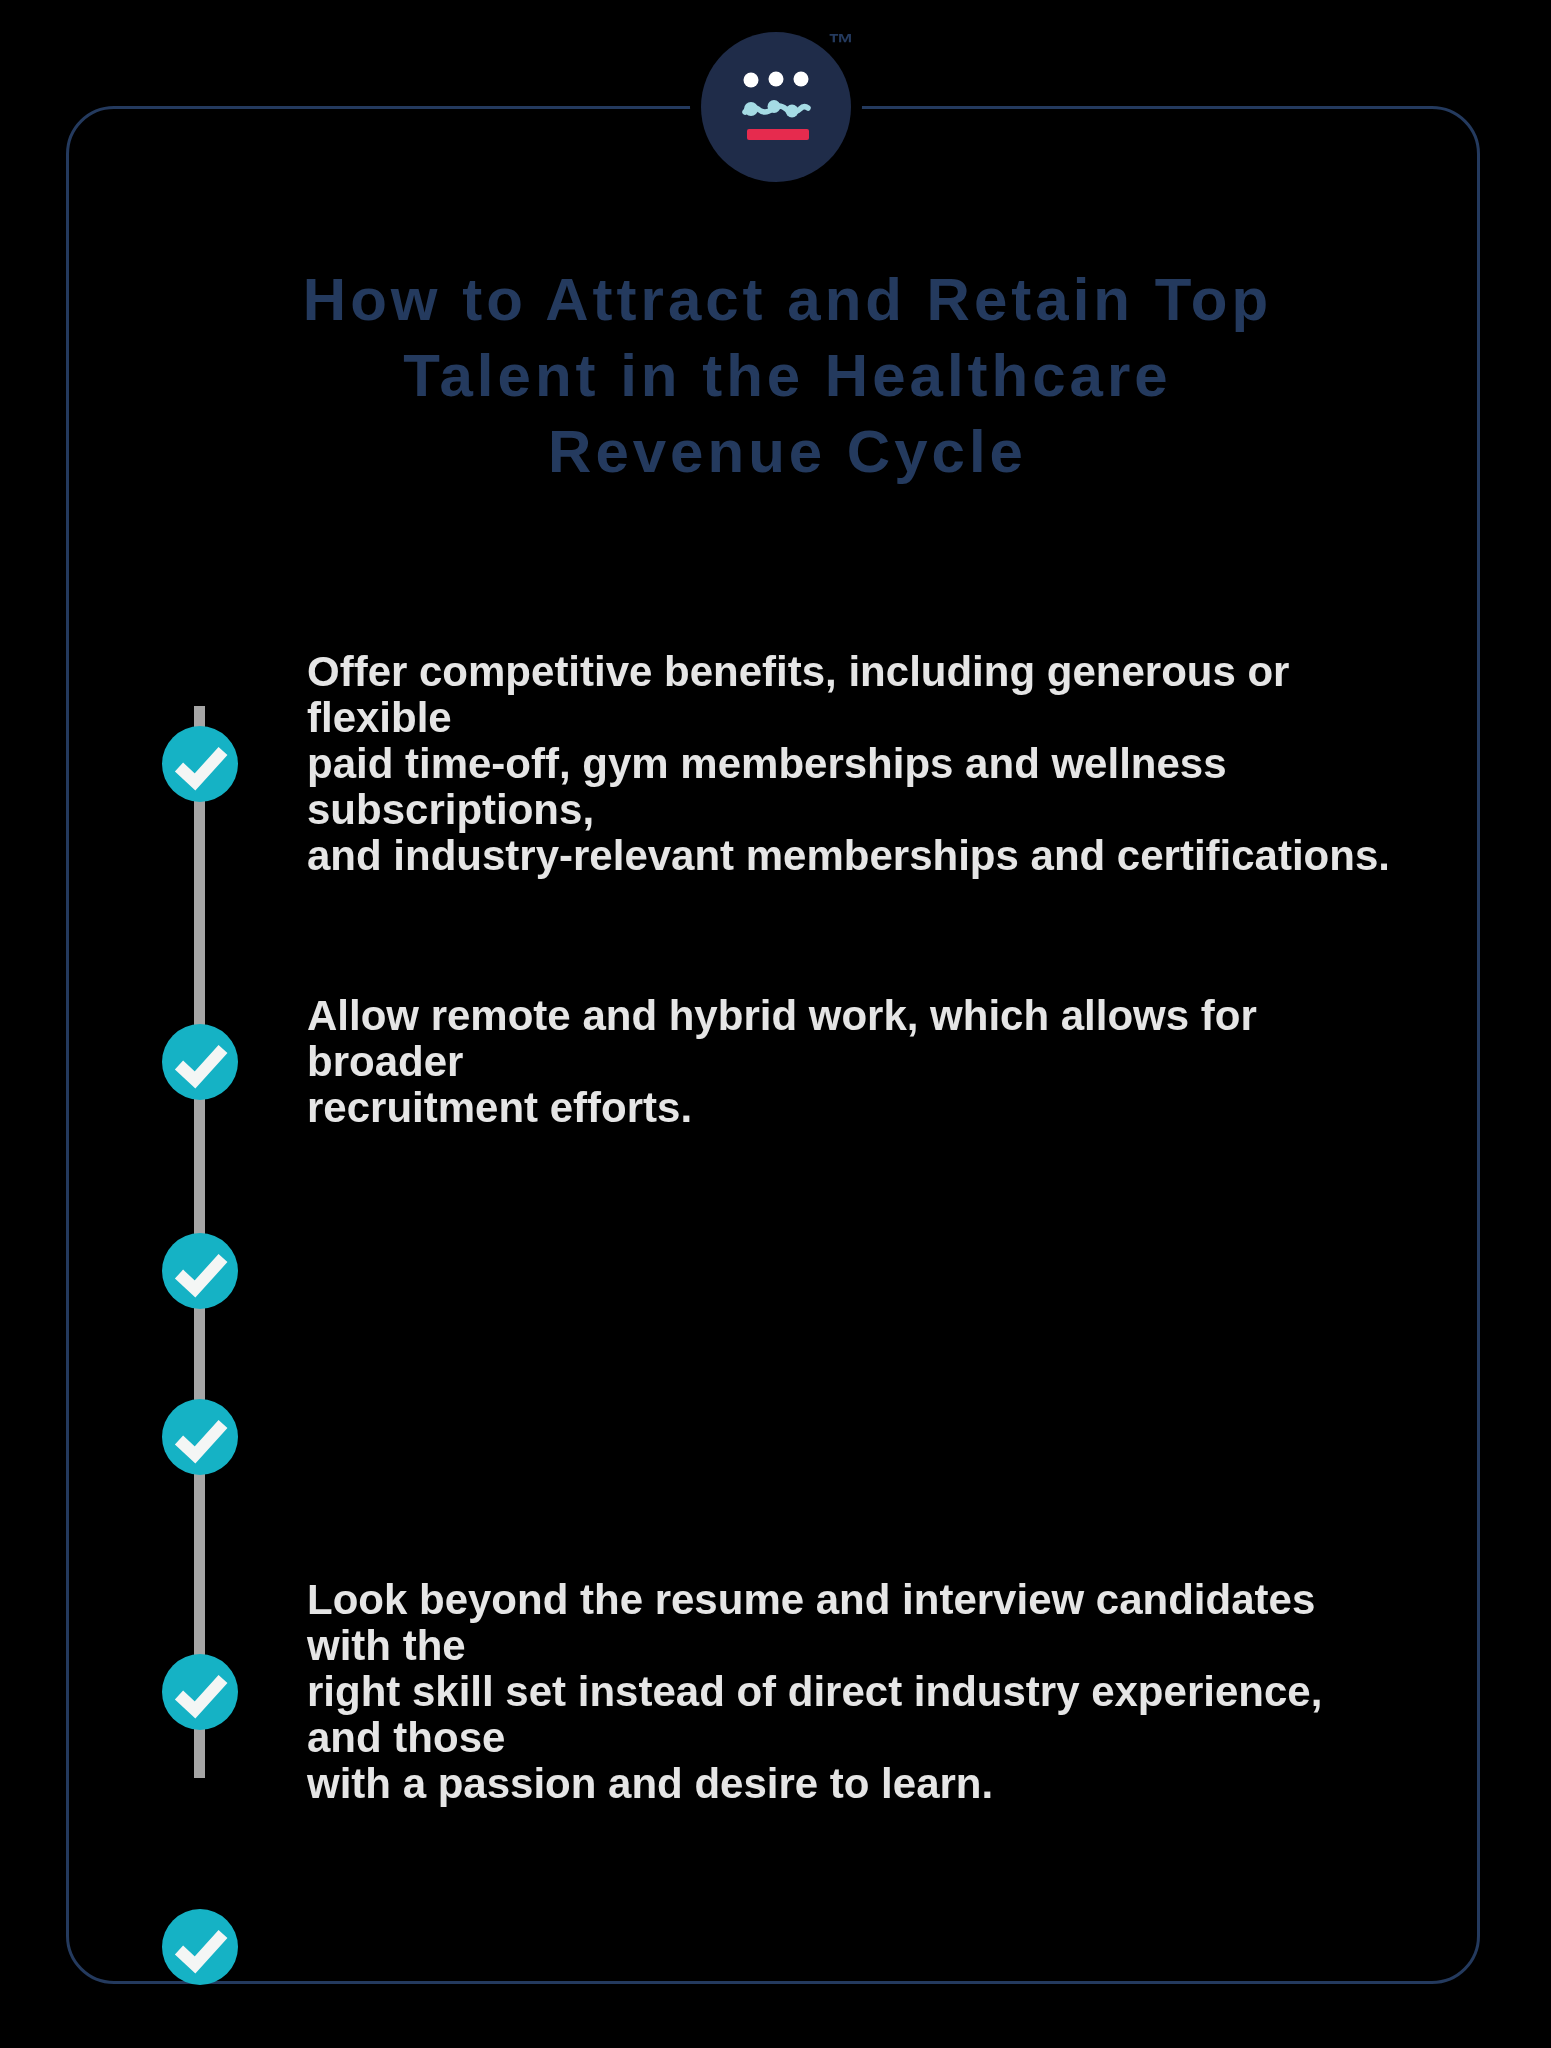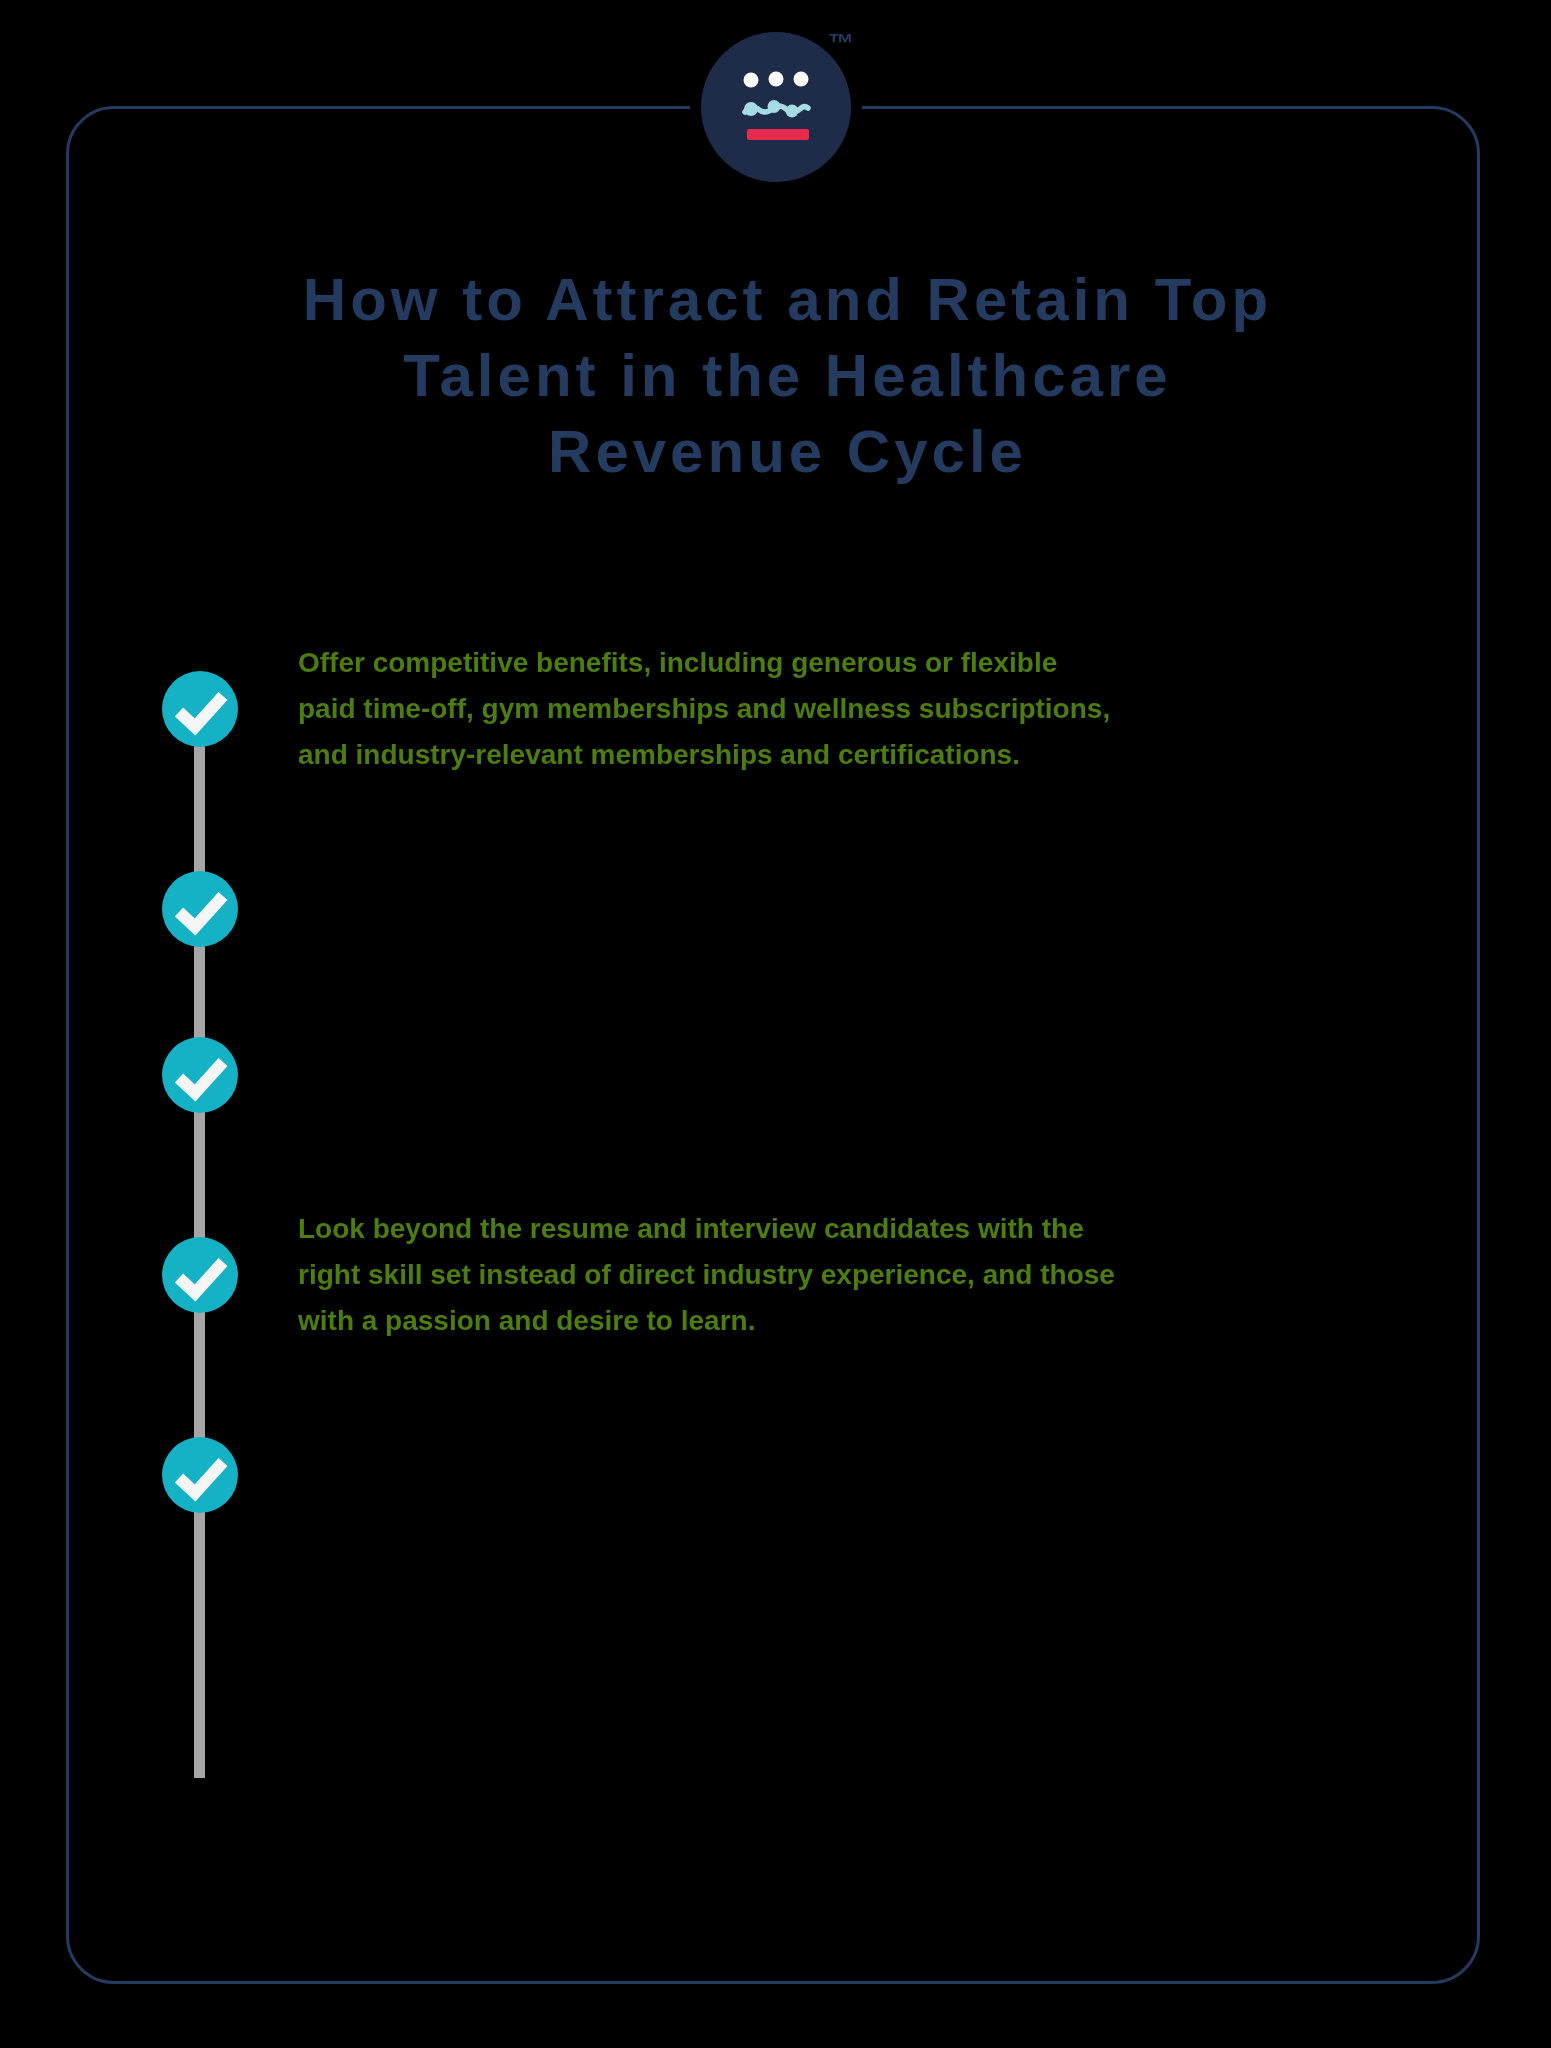--- a/index.html
+++ b/index.html
@@ -67,26 +67,26 @@
     align-items:center;
     column-gap:57px;
   }
   .check{
     flex:0 0 76px;
     width:76px;height:76px;
     position:relative;
     z-index:1;
   }
   .item-text{
-    margin:3px;
+    margin:12px;
     max-width:1100px;
-    font-size:28px;
+    font-size:42px;
     line-height:46px;
     font-weight:700;
-    color:#4d7c0f;
+    color:#e5e5e5;
     white-space:pre-line;
   }
 </style>
 </head>
 <body>
 
 <div class="stage">
 
   <div class="card"></div>
 
@@ -116,20 +116,28 @@
     <div class="item">
       <svg class="check" viewBox="0 0 76 76">
         <circle cx="38" cy="38" r="38" fill="#15b2c5"></circle>
         <polyline points="17,41 33,56 61,25" fill="none" stroke="#f4f6f5" stroke-width="12"></polyline>
       </svg>
       <p class="item-text">Offer competitive benefits, including generous or flexible
 paid time-off, gym memberships and wellness subscriptions,
 and industry-relevant memberships and certifications.</p>
     </div>
 
+    <div class="item">
+      <svg class="check" viewBox="0 0 76 76">
+        <circle cx="38" cy="38" r="38" fill="#15b2c5"></circle>
+        <polyline points="17,41 33,56 61,25" fill="none" stroke="#f4f6f5" stroke-width="12"></polyline>
+      </svg>
+      <p class="item-text">Allow remote and hybrid work, which allows for broader
+recruitment efforts.</p>
+    </div>
 
     <div class="item">
       <svg class="check" viewBox="0 0 76 76">
         <circle cx="38" cy="38" r="38" fill="#15b2c5"></circle>
         <polyline points="17,41 33,56 61,25" fill="none" stroke="#f4f6f5" stroke-width="12"></polyline>
       </svg>
     </div>
 
     <div class="item">
       <svg class="check" viewBox="0 0 76 76">

